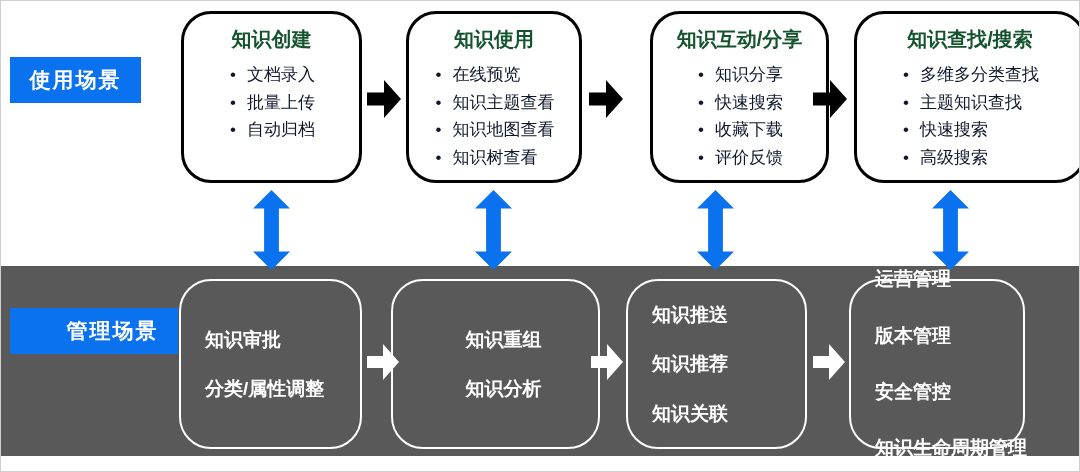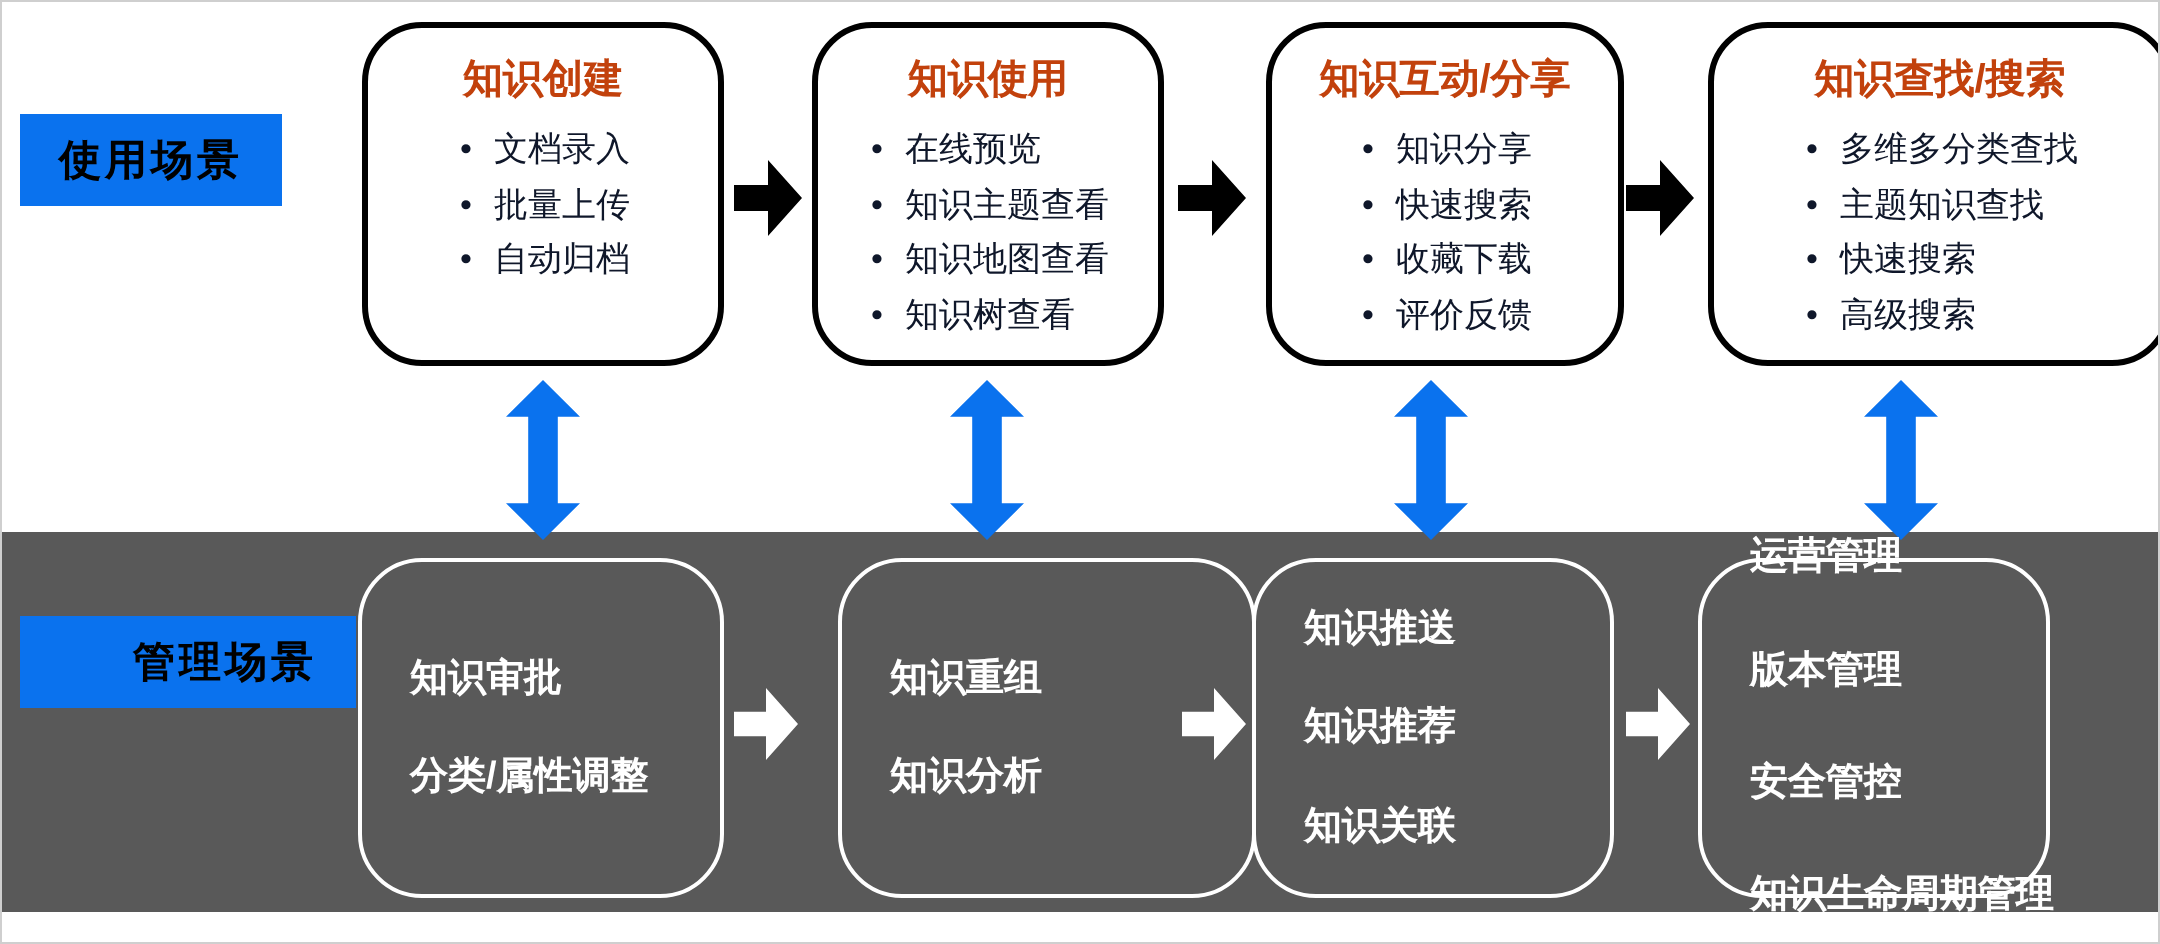--- a/index.html
+++ b/index.html
@@ -7,31 +7,31 @@
     position:relative;width:1080px;height:472px;background:#fff;
     border:1px solid #cfcfcf;box-sizing:border-box;overflow:hidden;
     font-family:"Liberation Sans",sans-serif;
   }
   .dark-band{
     position:absolute;left:0;top:265px;width:1080px;height:190px;
     background:var(--dark-bg,#595959);
   }
   .section-label{
     position:absolute;width:131px;height:46px;
-    background:var(--accent-blue,#0a72ee);color:#000000;
+    background:var(--accent-blue,#0a72ee);color:#ffffff;
     font-size:21px;font-weight:bold;letter-spacing:2px;
     display:flex;align-items:center;justify-content:center;
   }
   
   .ubox{
     position:absolute;top:10px;height:172px;background:#fff;
     border:3px solid #000;border-radius:30px;box-sizing:border-box;
     padding-top:12px;
   }
-  .ubox-title{text-align:center;font-size:20px;font-weight:bold;color:#c2410c;}
+  .ubox-title{text-align:center;font-size:20px;font-weight:bold;color:#14532d;}
   .ubox-list{list-style:none;margin:8px auto 0;padding:0;width:max-content;max-width:92%;}
   .ubox-item{
     position:relative;font-size:17px;color:#0f172a;line-height:1.62;
     padding-left:19px;white-space:nowrap;
   }
   .ubox-item::before{content:"•";position:absolute;left:2px;top:0;}
   
   .mbox{
     position:absolute;top:278px;height:170px;background:transparent;
     border:2px solid #fff;border-radius:32px;box-sizing:border-box;
@@ -75,21 +75,21 @@
   <div class="ubox" style="left:405px;width:176px;">
     <div class="ubox-title">知识使用</div>
     <ul class="ubox-list">
       <li class="ubox-item">在线预览</li>
       <li class="ubox-item">知识主题查看</li>
       <li class="ubox-item">知识地图查看</li>
       <li class="ubox-item">知识树查看</li>
     </ul>
   </div>
 
-  <div class="ubox" style="left:632px;width:179px;">
+  <div class="ubox" style="left:649px;width:179px;">
     <div class="ubox-title">知识互动/分享</div>
     <ul class="ubox-list">
       <li class="ubox-item">知识分享</li>
       <li class="ubox-item">快速搜索</li>
       <li class="ubox-item">收藏下载</li>
       <li class="ubox-item">评价反馈</li>
     </ul>
   </div>
 
   <div class="ubox" style="left:853px;width:232px;">
@@ -109,21 +109,21 @@
   <div class="v-arrow" style="left:252px;top:189px;width:37px;height:80px;"></div>
   <div class="v-arrow" style="left:474px;top:189px;width:37px;height:80px;"></div>
   <div class="v-arrow" style="left:696px;top:189px;width:37px;height:80px;"></div>
   <div class="v-arrow" style="left:931px;top:189px;width:37px;height:80px;"></div>
 
   <div class="mbox sp-wide" style="left:178px;width:183px;">
     <div class="mbox-line">知识审批</div>
     <div class="mbox-line">分类/属性调整</div>
   </div>
 
-  <div class="mbox sp-wide" style="left:418px;width:209px;">
+  <div class="mbox sp-wide" style="left:390px;width:209px;text-align:center;">
     <div class="mbox-line">知识重组</div>
     <div class="mbox-line">知识分析</div>
   </div>
 
   <div class="mbox sp-wide" style="left:625px;width:181px;">
     <div class="mbox-line">知识推送</div>
     <div class="mbox-line">知识推荐</div>
     <div class="mbox-line">知识关联</div>
   </div>
 

